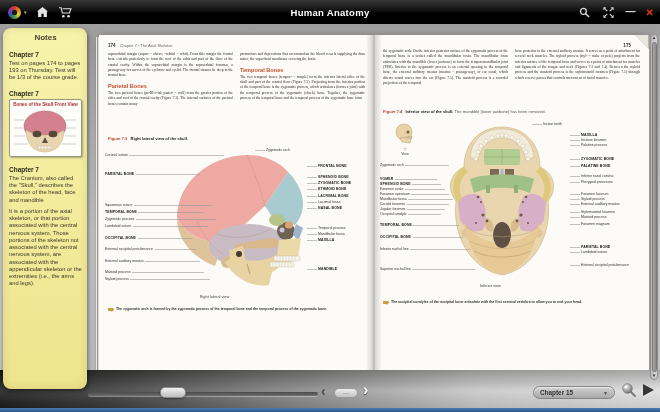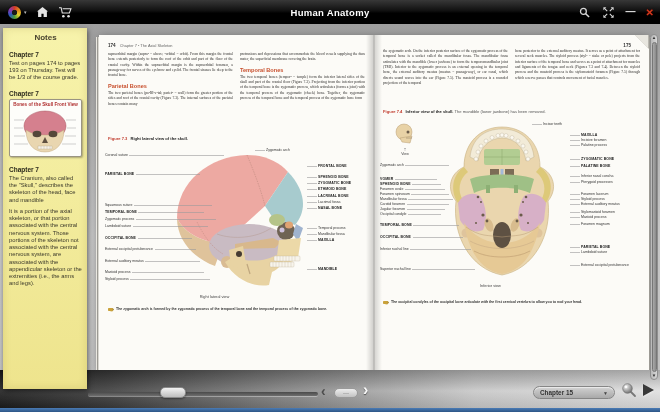--- a/index.html
+++ b/index.html
@@ -20,21 +20,21 @@
   .tb-title{position:absolute;left:0;right:0;text-align:center;color:#fff;font-weight:bold;
             font-size:9.5px;letter-spacing:.3px;text-shadow:0 1px 1px #000;}
   .tb-right{position:absolute;right:6px;top:0;height:24px;display:flex;align-items:center;gap:10px;z-index:2;}
   .close-x{color:#d6391c;font-weight:bold;font-size:10px;text-shadow:0 0 2px #400;}
   .min-dash{color:#ddd;font-weight:bold;font-size:10px;line-height:4px;}
   
   .main-bg{position:absolute;top:24px;left:0;right:0;bottom:4px;
            background:linear-gradient(#9f9f9f,#c8c8c8 55%,#c2c2c2);}
   
   .notes{position:absolute;left:3px;top:28px;width:84px;height:361px;z-index:6;
-         background:linear-gradient(#f7f3ab,#eee48d);border-radius:0;
+         background:linear-gradient(#f7f3ab,#eee48d);border-radius:8px;
          box-shadow:1px 2px 5px rgba(0,0,0,.5), inset 0 0 8px rgba(120,100,20,.18);
          padding:5px 5px 4px 6px;overflow:hidden;}
   .notes-title{text-align:center;font-weight:bold;font-size:8px;color:#4a4430;margin-bottom:9px;}
   .note-h{font-weight:bold;font-size:6.5px;color:#2c2a1c;margin-bottom:2px;}
   .note-b{font-size:5.8px;line-height:1.25;color:#3a382a;margin-bottom:8px;}
   .note-card{background:#fdfdfa;border:1px solid #9a9482;border-radius:2px;box-shadow:1px 1px 2px rgba(0,0,0,.3);
              padding:2px;margin:2px 0 9px 0;}
   .card-t{color:#b03030;font-weight:bold;font-size:4.6px;text-align:center;line-height:1.15;margin-bottom:1px;}
   
   .book{position:absolute;left:99px;top:35px;width:550px;height:336px;z-index:2;display:flex;

